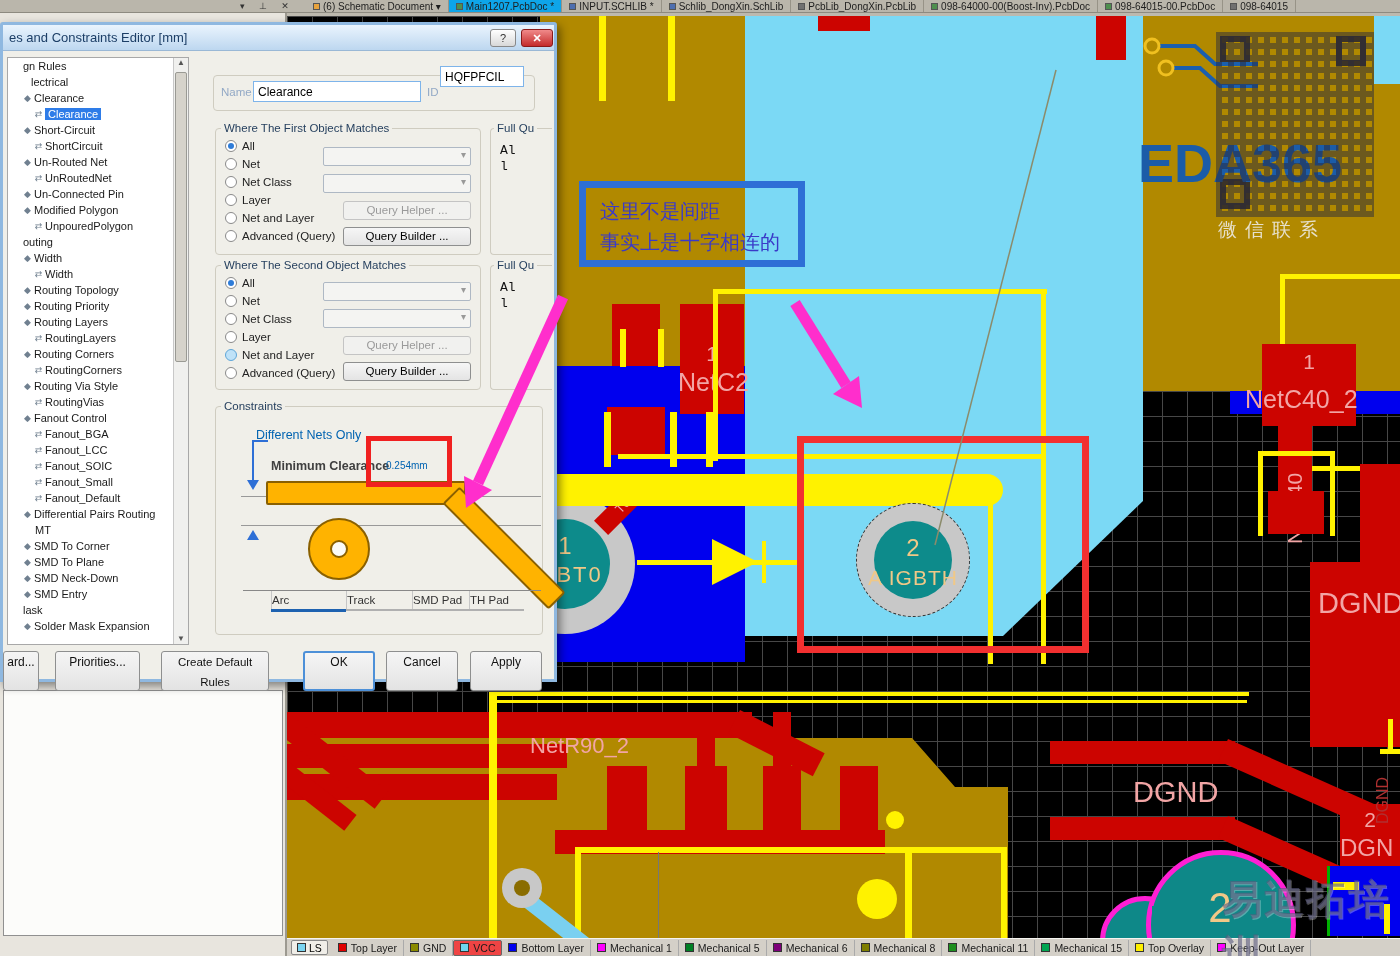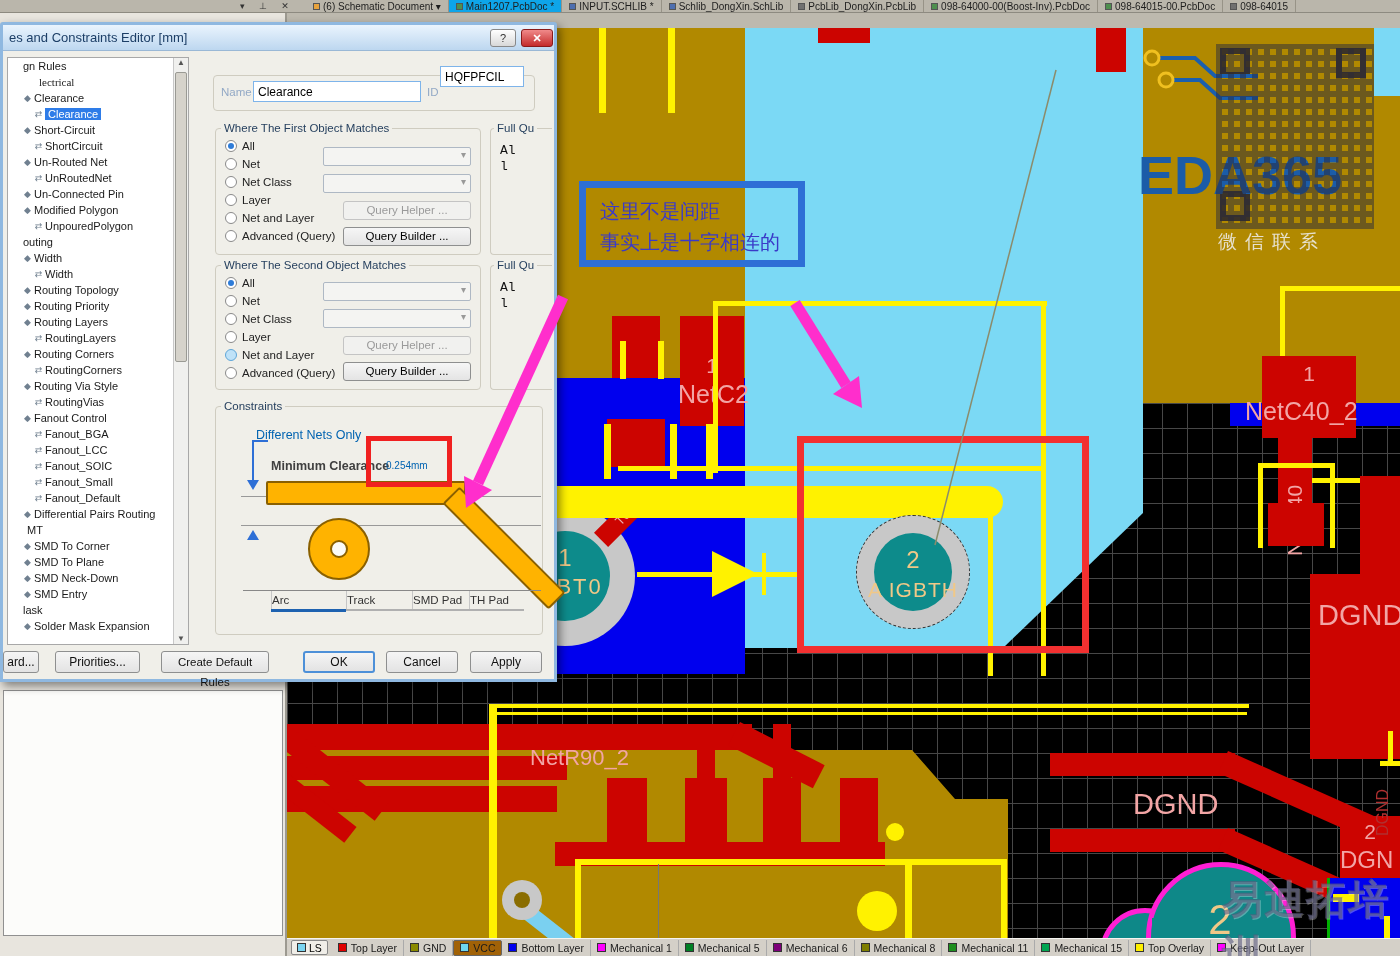--- a/index.html
+++ b/index.html
@@ -6,21 +6,21 @@
   html,body{width:1400px;height:956px;overflow:hidden;font-family:"Liberation Sans",sans-serif;background:#BDB9AE}
   .abs{position:absolute}
   
   #tabbar{position:absolute;left:0;top:0;width:1400px;height:13px;background:#BAB6AB;border-bottom:1px solid #8d8a80;z-index:8;overflow:hidden}
   #tb-ctrl{position:absolute;left:240px;top:0;font-size:9px;color:#333;letter-spacing:6px;line-height:12px}
   #tab-strip{position:absolute;left:306px;top:0;height:13px;display:flex;overflow:hidden;white-space:nowrap}
   .tab{display:flex;align-items:center;gap:3px;padding:0 7px;font-size:10px;color:#1d1d1d;border-right:1px solid #979387;line-height:12px}
   .tab.active{background:#0ea5e9}
   .tab .ticon{width:7px;height:7px;display:inline-block;border:1px solid #555}
   
-  #pcb{position:absolute;left:0;top:16px;width:1400px;height:708px;z-index:0}
+  #pcb{position:absolute;left:0;top:4px;width:1400px;height:708px;z-index:0}
   .pcbbg{position:absolute;left:287px;top:12px;width:1113px;height:944px;background-color:#000;
     background-image:linear-gradient(#474747 1px,transparent 1px),linear-gradient(90deg,#474747 1px,transparent 1px);
     background-size:25px 25px}
   .olv{background:#B18900}.blu{background:#0000EE}.cyn{background:#7BD9F5}.red{background:#CC0400}.yel{background:#FFF200}
   .pnk{color:#F2A5A5}.tan{color:#F0C887}
   .netlbl{position:absolute;font-size:24px;color:#F2A5A5;white-space:nowrap}
   
   #left-panel{position:absolute;left:0;top:12px;width:287px;height:944px;background:#E8E5DE;border-right:2px solid #9c9990;z-index:5}
   #sub-panel{position:absolute;left:3px;top:690px;width:280px;height:246px;background:#FCFCFA;border:1px solid #909090;z-index:6}
   
@@ -42,28 +42,28 @@
   .radio-row{height:18px;display:flex;align-items:center;gap:5px;padding-left:8px;font-size:11.5px;color:#222}
   .rdot{width:12px;height:12px;border-radius:50%;border:1px solid #8a8a8a;background:#fff;position:relative;flex:0 0 12px}
   .rdot.on::after{content:"";position:absolute;left:2px;top:2px;width:6px;height:6px;border-radius:50%;background:#2E7CD8}
   .rdot.hov{background:#BFE2F8;border-color:#5FA6D8}
   .ddown{position:absolute;height:19px;background:#F4F4F2;border:1px solid #AEB8C4;border-radius:2px;color:#888}
   .ddown::after{content:"▾";position:absolute;right:4px;top:1px;font-size:10px;color:#999}
   .qbtn{position:absolute;height:19px;font-size:11.5px;text-align:center;line-height:17px;border:1px solid #8E8F8F;border-radius:3px;background:linear-gradient(#F6F6F6,#E4E4E4)}
   .qbtn.dis{color:#9a9a9a;border-color:#c4c4c4;background:#F1F1EF}
   .fqbox{position:absolute;width:62px;border:1px solid #CFCCC0;border-radius:4px 0 0 4px;border-right:none}
   .fqtext{position:absolute;font-family:"Liberation Mono",monospace;font-size:13px;width:17px;word-break:break-all;line-height:16px;color:#111}
-  .btm-btn{position:absolute;top:626px;height:22px;font-size:12px;color:#111;text-align:center;line-height:20px;border:1px solid #8E8F8F;border-radius:3px;background:linear-gradient(#F5F5F5,#E3E3E3)}
+  .btm-btn{position:absolute;top:626px;height:40px;font-size:12px;color:#111;text-align:center;line-height:20px;border:1px solid #8E8F8F;border-radius:3px;background:linear-gradient(#F5F5F5,#E3E3E3)}
   .cell{position:absolute;top:566px;height:18px;font-size:11.5px;color:#333;text-align:left;line-height:18px;border-left:1px solid #c6c6c6}
   
   #layerbar{position:absolute;left:287px;top:938px;width:1113px;height:18px;background:#D4D0C8;border-top:1px solid #f5f4f0;z-index:7;display:flex;align-items:center;overflow:hidden}
   #ls-tab{display:flex;align-items:center;gap:3px;background:#F0EEE8;border:1px solid #888;border-radius:2px;font-size:10.5px;padding:0 5px;height:15px;margin:0 4px}
   .lsq{width:9px;height:9px;border:1px solid #333;display:inline-block}
   .litem{display:flex;align-items:center;gap:4px;font-size:10.5px;color:#1a1a1a;padding:0 6px;height:16px;border-right:1px solid #aaa;white-space:nowrap}
-  .litem.sel{background:#a16207;border:1px solid #666;border-radius:2px}
+  .litem.sel{background:#ef4444;border:1px solid #666;border-radius:2px}
   
   .anno{z-index:20}
   #note-box{position:absolute;left:579px;top:181px;width:226px;height:86px;border:7px solid #2E6FD6;z-index:20}
   .note-text{position:absolute;font-size:20px;color:#3A3AC8;white-space:nowrap;z-index:21}
   #wm{position:absolute;left:1222px;top:872px;z-index:30;color:rgba(90,90,125,.62);text-shadow:1px 1px 0 rgba(255,255,255,.3)}
   #wm .l1{font-size:40px;font-weight:bold;letter-spacing:2px}
   .qr{position:absolute;left:1216px;top:28px;width:158px;height:185px;opacity:.5;z-index:2;
       background-image:repeating-linear-gradient(0deg,#2a2a3c 0 6px,transparent 6px 12px),repeating-linear-gradient(90deg,#2a2a3c 0 6px,transparent 6px 12px)}
   .qrc{position:absolute;width:30px;height:30px;border:6px solid rgba(30,30,50,.8)}
 </style>
@@ -245,21 +245,21 @@
   <div id="dlg-title">es and Constraints Editor [mm]</div>
   <div id="btn-help" class="dlg-btn">?</div>
   <div id="btn-close" class="dlg-btn">✕</div>
 
   <div id="tree-panel">
     <div id="rule-tree" style="position:absolute;left:0;top:0;width:167px">
         <div class="trow" style="padding-left: 2px;">
           <span class="ticn"></span>
           <span class="tlabel">gn Rules</span>
         </div>
-        <div class="trow" style="padding-left: 18px; font-family: Liberation Serif, serif;">
+        <div class="trow" style="padding-left: 10px;">
           <span class="ticn"></span>
           <span class="tlabel">lectrical</span>
         </div>
         <div class="trow" style="padding-left: 13px;">
           <span class="ticn">◆</span>
           <span class="tlabel">Clearance</span>
         </div>
         <div class="trow sel" style="padding-left: 24px;">
           <span class="ticn">⇄</span>
           <span class="tlabel">Clearance</span>
@@ -357,21 +357,21 @@
           <span class="tlabel">Fanout_Small</span>
         </div>
         <div class="trow" style="padding-left: 24px;">
           <span class="ticn">⇄</span>
           <span class="tlabel">Fanout_Default</span>
         </div>
         <div class="trow" style="padding-left: 13px;">
           <span class="ticn">◆</span>
           <span class="tlabel">Differential Pairs Routing</span>
         </div>
-        <div class="trow" style="padding-left: 6px;">
+        <div class="trow" style="padding-left: 14px;">
           <span class="ticn"></span>
           <span class="tlabel">MT</span>
         </div>
         <div class="trow" style="padding-left: 13px;">
           <span class="ticn">◆</span>
           <span class="tlabel">SMD To Corner</span>
         </div>
         <div class="trow" style="padding-left: 13px;">
           <span class="ticn">◆</span>
           <span class="tlabel">SMD To Plane</span>

